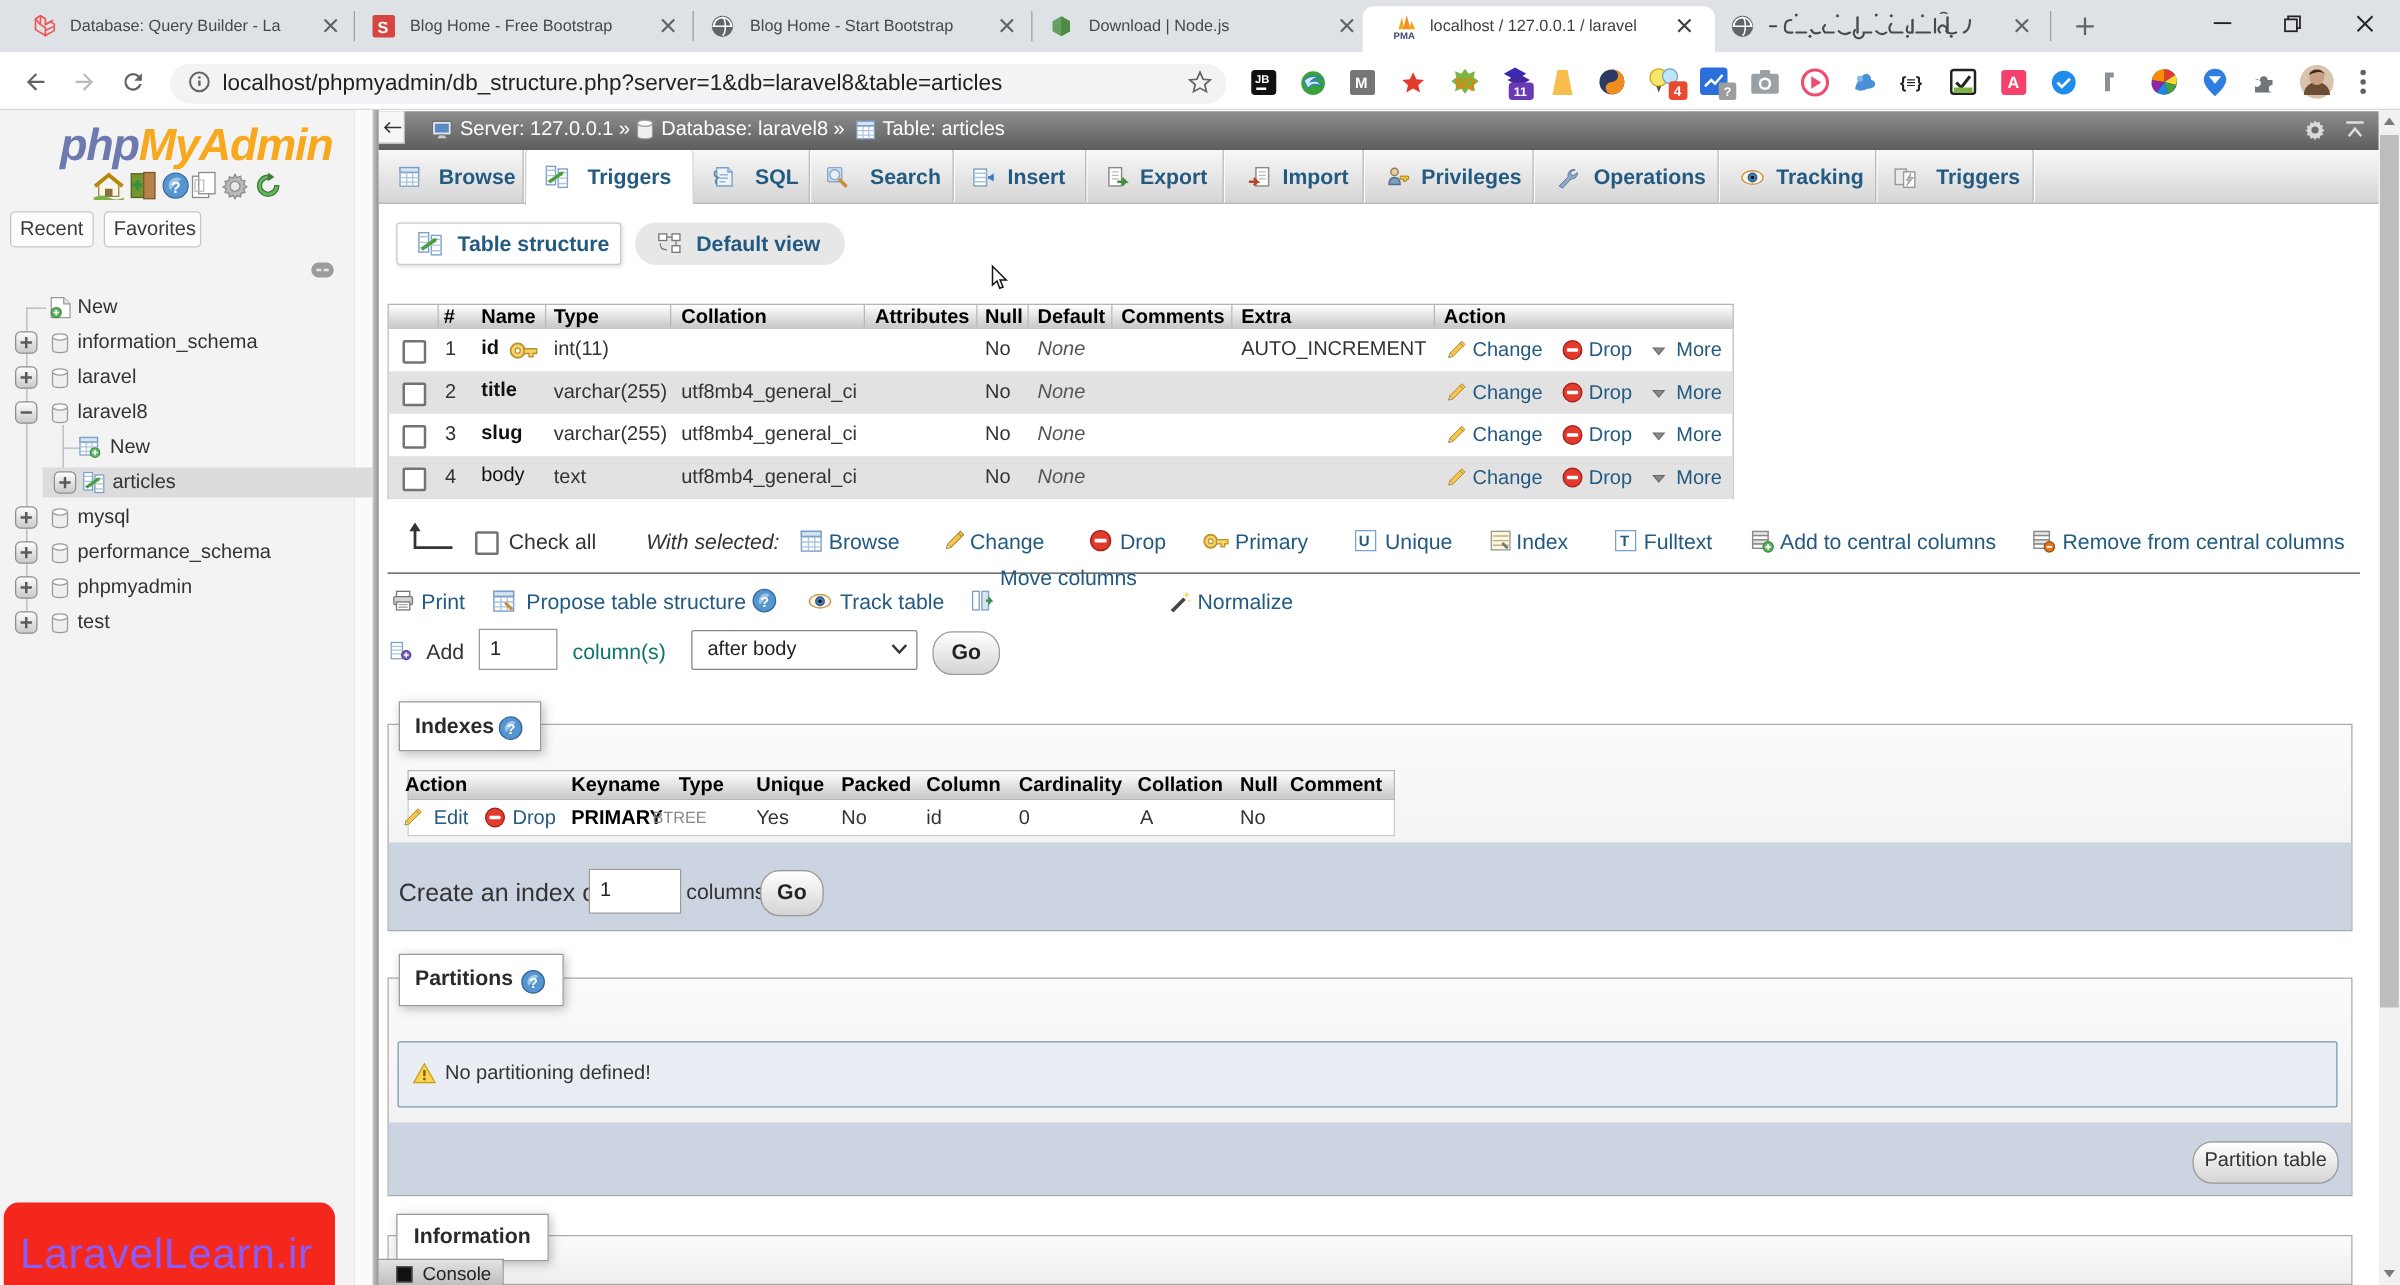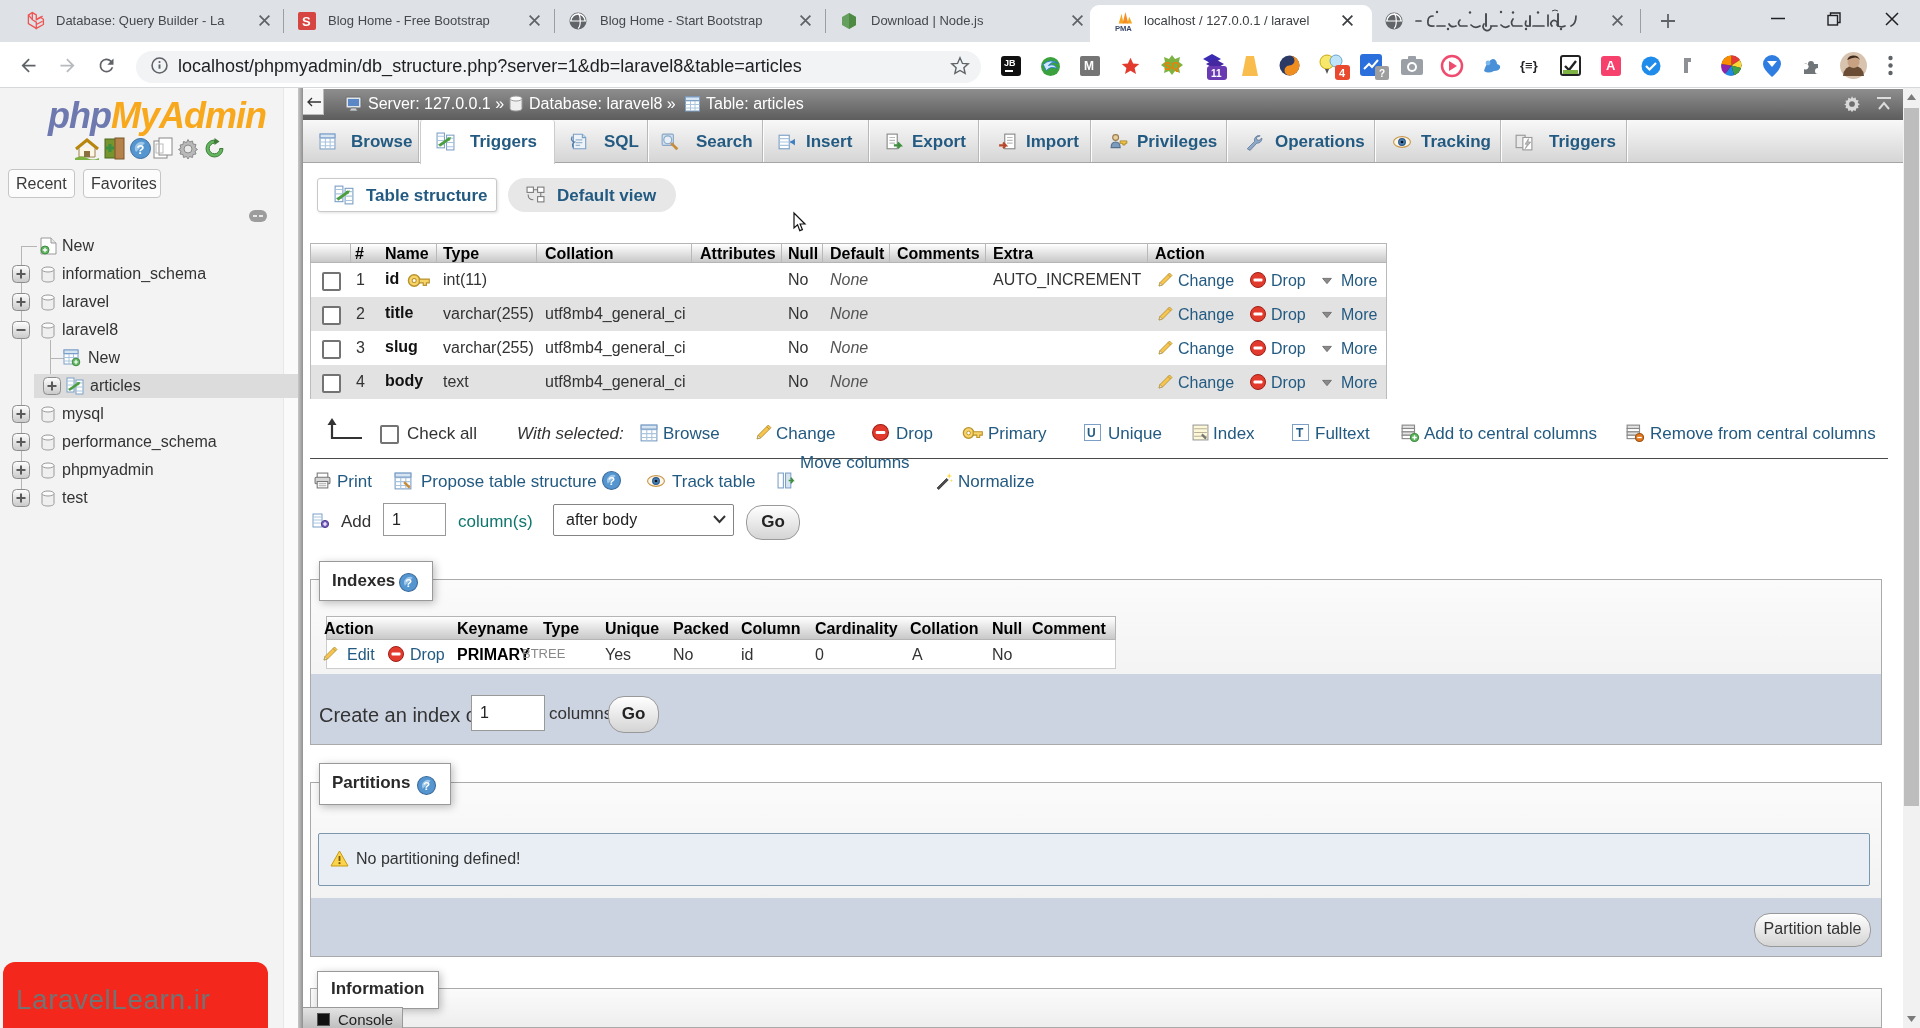--- a/index.html
+++ b/index.html
@@ -32,21 +32,21 @@
 .blk{color:#333;font-size:16px;}
 .cb{position:absolute;width:15px;height:15px;background:#fff;border:2px solid #737373;border-radius:2px;}
 .thead{background:linear-gradient(#ffffff,#c8c8c8);}
 .fieldset{position:absolute;background:linear-gradient(#fbfbfb,#eeeeee);border:1px solid #aaa;box-sizing:border-box;}
 .legend{position:absolute;background:#fff;border:1px solid #999;box-shadow:2px 2px 8px rgba(0,0,0,.25);}
 .legtxt{font-weight:bold;font-size:17px;color:#2a2a2a;}
 .tfoot{position:absolute;background:#ccd3e1;}
 .gobtn{position:absolute;background:linear-gradient(#ffffff,#d4d4d4);border:1px solid #999;border-radius:16px;text-align:center;font-weight:bold;color:#222;}
 .inp{position:absolute;background:#fff;border:1px solid #999;box-sizing:border-box;}
 #badge{left:3px;top:874px;width:265px;height:80px;background:#f4271c;border-radius:12px;}
-#badgetxt{color:#737373;font-size:28px;top:898px;left:16px;letter-spacing:.5px;}
+#badgetxt{color:#8b5cf6;font-size:34px;top:898px;left:16px;letter-spacing:.5px;}
 
 #sbtrack{left:1903px;top:0;width:17px;height:940px;background:#f1f1f1;}
 #sbthumb{left:1904px;top:20px;width:15px;height:698px;background:#bdbdbd;}
 </style>
 </head>
 <body>
 <svg width="0" height="0" style="position:absolute">
     <defs>
 <g id="plusbox">
         <rect x="0.5" y="0.5" width="17" height="17" rx="4" fill="url(#gb)" stroke="#8d8d8d"></rect>
@@ -651,21 +651,21 @@
    <div class="txt" style="left:830px;top:218px;font-size:16px;font-style:italic;color:#555">None</div>
    <div class="cb" style="left:322px;top:252px"></div>
    <div class="txt blk" style="left:356px;top:252px">3</div>
    <div class="txt" style="left:385px;top:251px;font-size:16px;font-weight:bold;color:#111">slug</div>
    <div class="txt blk" style="left:443px;top:252px">varchar(255)</div>
    <div class="txt blk" style="left:545px;top:252px">utf8mb4_general_ci</div>
    <div class="txt blk" style="left:788px;top:252px">No</div>
    <div class="txt" style="left:830px;top:252px;font-size:16px;font-style:italic;color:#555">None</div>
    <div class="cb" style="left:322px;top:286px"></div>
    <div class="txt blk" style="left:356px;top:286px">4</div>
-   <div class="txt" style="left:385px;top:285px;font-size:16px;font-weight:bold;color:#111">body</div>
+   <div class="txt" style="left:385px;top:285px;font-size:16px;font-weight:normal;color:#111">body</div>
    <div class="txt blk" style="left:443px;top:286px">text</div>
    <div class="txt blk" style="left:545px;top:286px">utf8mb4_general_ci</div>
    <div class="txt blk" style="left:788px;top:286px">No</div>
    <div class="txt" style="left:830px;top:286px;font-size:16px;font-style:italic;color:#555">None</div>
   </div>
   <div id="actioncols">
    <svg class="abs" style="left:1157px;top:184px" width="16" height="16" viewBox="0 0 16 16">
           <use href="#pencil"></use>
         </svg>
    <div class="txt lnk2" style="left:1178px;top:185px">Change</div>

